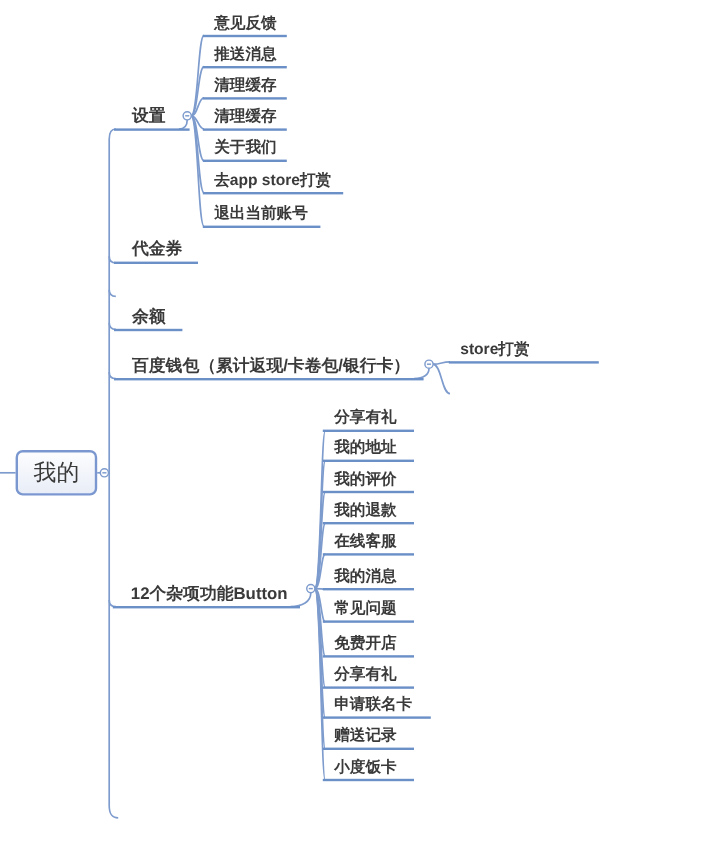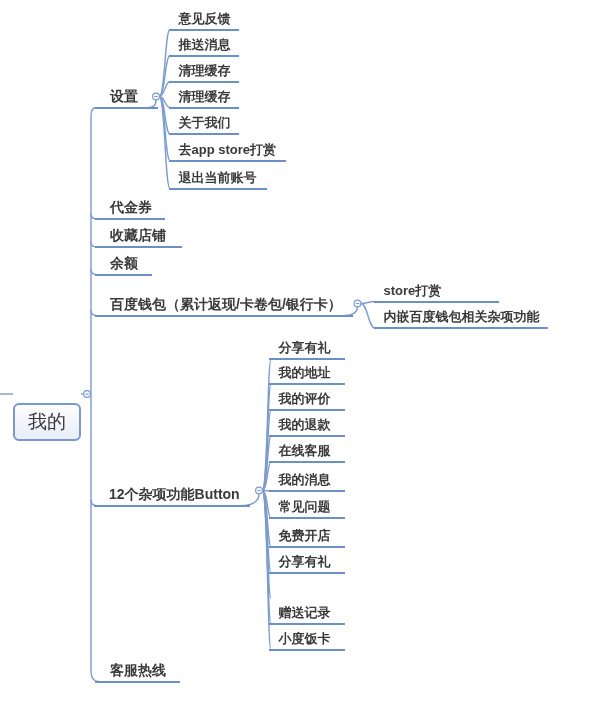--- a/index.html
+++ b/index.html
@@ -17,21 +17,21 @@
     color:var(--text,#3a3a3a);
     border-bottom:2px solid var(--underline,#6b90c8);
   }
   .n1{font-size:14px;line-height:16px;padding:1px 10px 3px 15px;font-weight:700;}
   .n2{font-size:13px;line-height:15px;padding:1px 8px 3px 10px;font-weight:bold;}
   .root{
     position:absolute;left:13px;top:375px;width:68px;height:38px;
     box-sizing:border-box;border:2px solid var(--root-border,#7b97cf);border-radius:6px;
     background:linear-gradient(var(--root-fill-top,#fdfdfe),var(--root-fill-bottom,#e8edf7));
     display:flex;align-items:center;justify-content:center;
-    font-size:19px;color:var(--text,#3a3a3a);margin-top:28px;
+    font-size:19px;color:var(--text,#3a3a3a);
   }
 </style>
 </head>
 <body>
 
 <div id="canvas">
 
   <svg id="wires" viewBox="0 0 600 704">
     <g>
 
@@ -89,42 +89,40 @@
     <g>
       <circle class="collapse" cx="259" cy="490.5" r="3.4"></circle>
       <line class="minus" x1="257.3" y1="490.5" x2="260.7" y2="490.5"></line>
     </g>
   </svg>
 
   <div class="root">我的</div>
 
   <div class="node n1" style="left:95px;top:86.5px;min-width:63px">设置</div>
   <div class="node n1" style="left:95px;top:198px;min-width:70px">代金券</div>
-  <div class="node n1" style="left:95px;top:226px;min-width:87px">收藏店铺</div>
   <div class="node n1" style="left:95px;top:253.5px;min-width:57px">余额</div>
   <div class="node n1" style="left:95px;top:294.5px;min-width:258px">百度钱包（累计返现/卡卷包/银行卡）</div>
   <div class="node n1" style="left:94px;top:484.5px;min-width:156px">12个杂项功能Button</div>
-  <div class="node n1" style="left:95px;top:660.5px;min-width:85px">客服热线</div>
 
   <div class="node n2" style="left:168.5px;top:9.5px;min-width:70px">意见反馈</div>
   <div class="node n2" style="left:168.5px;top:35.5px;min-width:70px">推送消息</div>
   <div class="node n2" style="left:168.5px;top:61.5px;min-width:70px">清理缓存</div>
   <div class="node n2" style="left:168.5px;top:87.5px;min-width:70px">清理缓存</div>
   <div class="node n2" style="left:168.5px;top:114px;min-width:70px">关于我们</div>
   <div class="node n2" style="left:168.5px;top:140.5px;min-width:117px">去app store打赏</div>
   <div class="node n2" style="left:168.5px;top:168.5px;min-width:98px">退出当前账号</div>
 
   <div class="node n2" style="left:373.5px;top:281.5px;min-width:125px">store打赏</div>
-  <div class="node n2" style="left:373.5px;top:308px;min-width:173px">内嵌百度钱包相关杂项功能</div>
 
   <div class="node n2" style="left:268.5px;top:339.3px;min-width:76px">分享有礼</div>
   <div class="node n2" style="left:268.5px;top:364.3px;min-width:76px">我的地址</div>
   <div class="node n2" style="left:268.5px;top:390.3px;min-width:76px">我的评价</div>
   <div class="node n2" style="left:268.5px;top:416.3px;min-width:76px">我的退款</div>
   <div class="node n2" style="left:268.5px;top:441.7px;min-width:76px">在线客服</div>
   <div class="node n2" style="left:268.5px;top:471px;min-width:76px">我的消息</div>
   <div class="node n2" style="left:268.5px;top:498.3px;min-width:76px">常见问题</div>
   <div class="node n2" style="left:268.5px;top:526.7px;min-width:76px">免费开店</div>
   <div class="node n2" style="left:268.5px;top:552.7px;min-width:76px">分享有礼</div>
+  <div class="node n2" style="left:268.5px;top:578.3px;min-width:90px">申请联名卡</div>
   <div class="node n2" style="left:268.5px;top:604px;min-width:76px">赠送记录</div>
   <div class="node n2" style="left:268.5px;top:630px;min-width:76px">小度饭卡</div>
 
 </div>
 
 </body></html>

